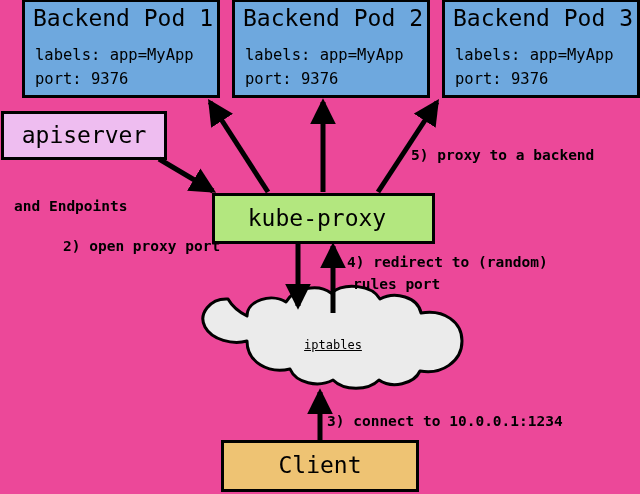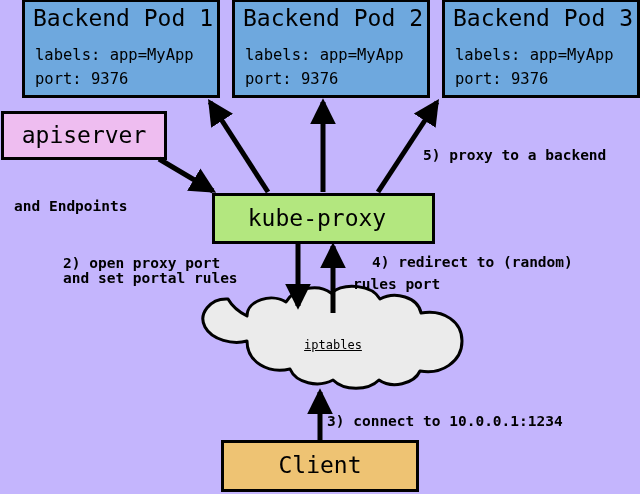--- a/index.html
+++ b/index.html
@@ -4,21 +4,21 @@
 <style>
   html, body {
     margin: 0;
     padding: 0;
     background: #ffffff;
   }
   #canvas {
     position: relative;
     width: 640px;
     height: 494px;
-    background: #c4b5fd;
+    background: #ec4899;
     overflow: hidden;
     font-family: "DejaVu Sans Mono", monospace;
   }
   svg.layer {
     position: absolute;
     left: 0;
     top: 0;
     width: 640px;
     height: 494px;
   }
@@ -128,23 +128,22 @@
   <div class="node-text title-text" style="left:2px; top:122px; width:164px; text-align:center;">apiserver</div>
 
   <div class="node-text title-text" style="left:213px; top:205px; width:208px; text-align:center;">kube-proxy</div>
 
   <div class="node-text cloud-label" style="left:213px; top:338px; width:240px; text-align:center;">iptables</div>
 
   <div class="node-text client-label" style="left:222px; top:452px; width:196px; text-align:center;">Client</div>
 
   <div class="step-label" style="left:14px; top:196px;">and Endpoints</div>
 
-  <div class="step-label" style="left:63px; top:253px;">2) open proxy port</div>
-  <div class="step-label" style="left:63px; top:268px;">and set portal rules</div>
+  <div class="step-label" style="left:63px; top:236px;">2) open proxy port</div>
 
   <div class="step-label" style="left:327px; top:411px;">3) connect to 10.0.0.1:1234</div>
 
-  <div class="step-label" style="left:372px; top:252px;">4) redirect to (random)</div>
+  <div class="step-label" style="left:347px; top:252px;">4) redirect to (random)</div>
   <div class="step-label" style="left:353px; top:274px;">rules port</div>
 
-  <div class="step-label" style="left:411px; top:145px;margin-left:12px;">5) proxy to a backend</div>
+  <div class="step-label" style="left:411px; top:145px;">5) proxy to a backend</div>
 
 </div>
 
 </body></html>

